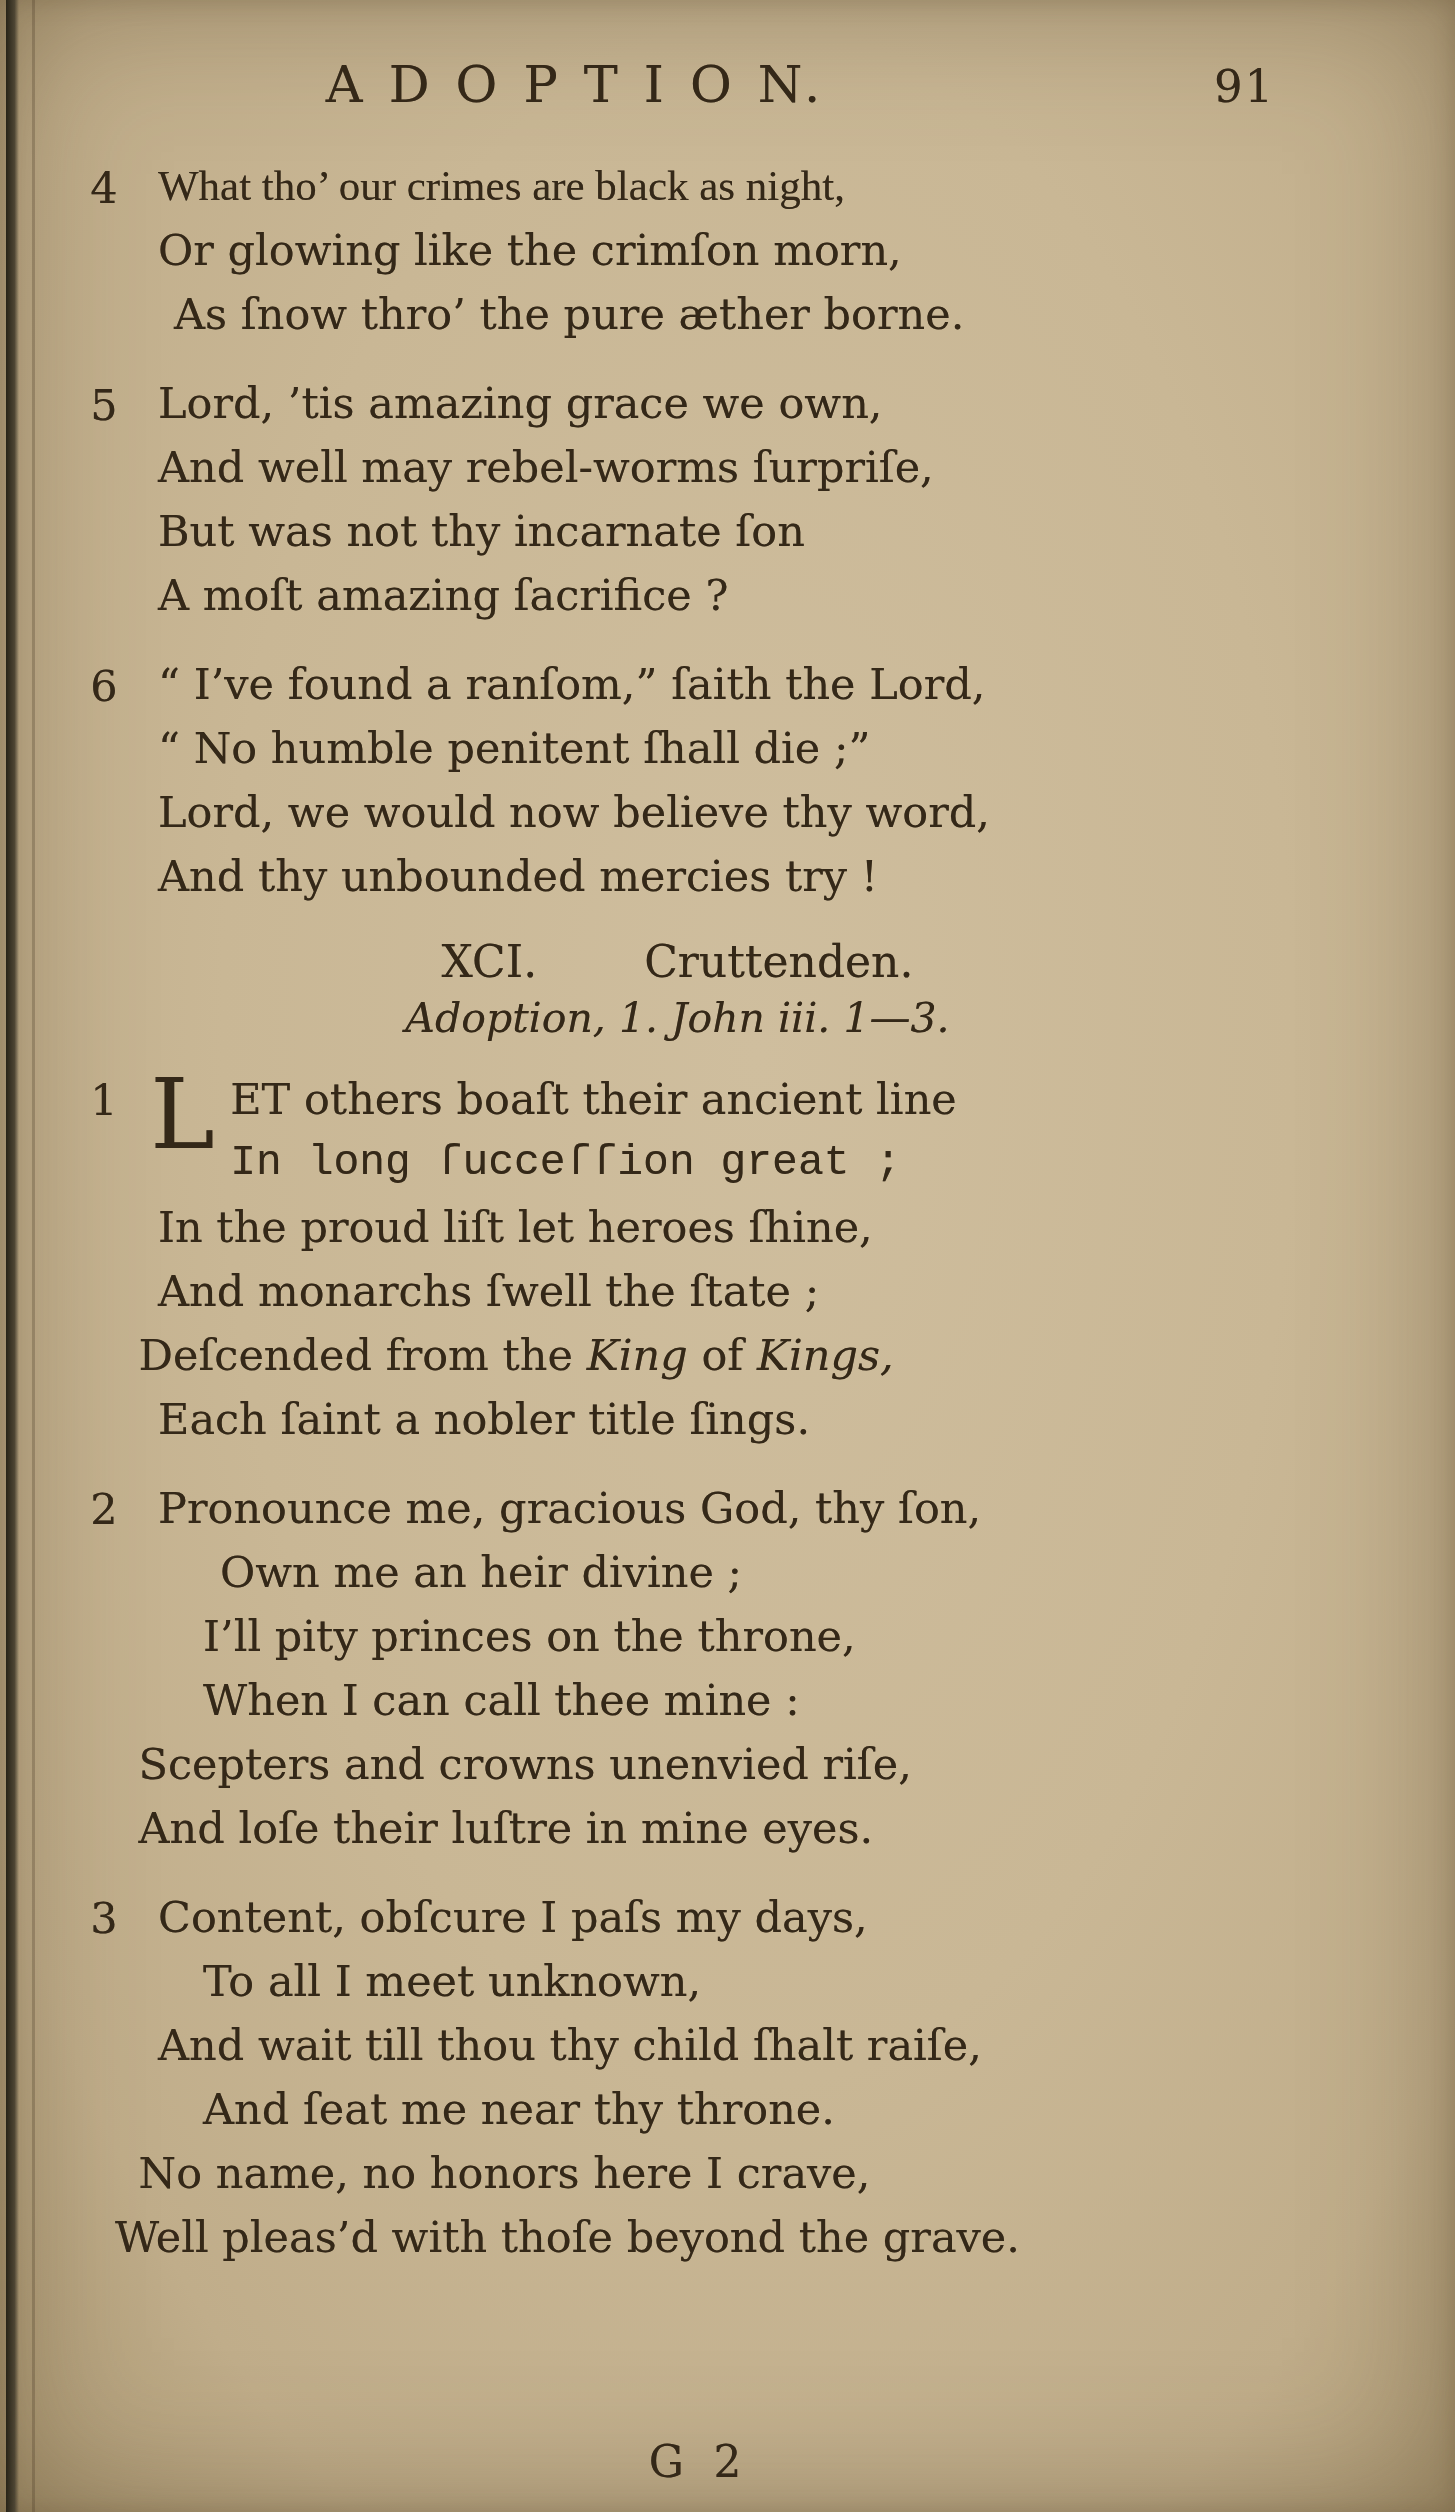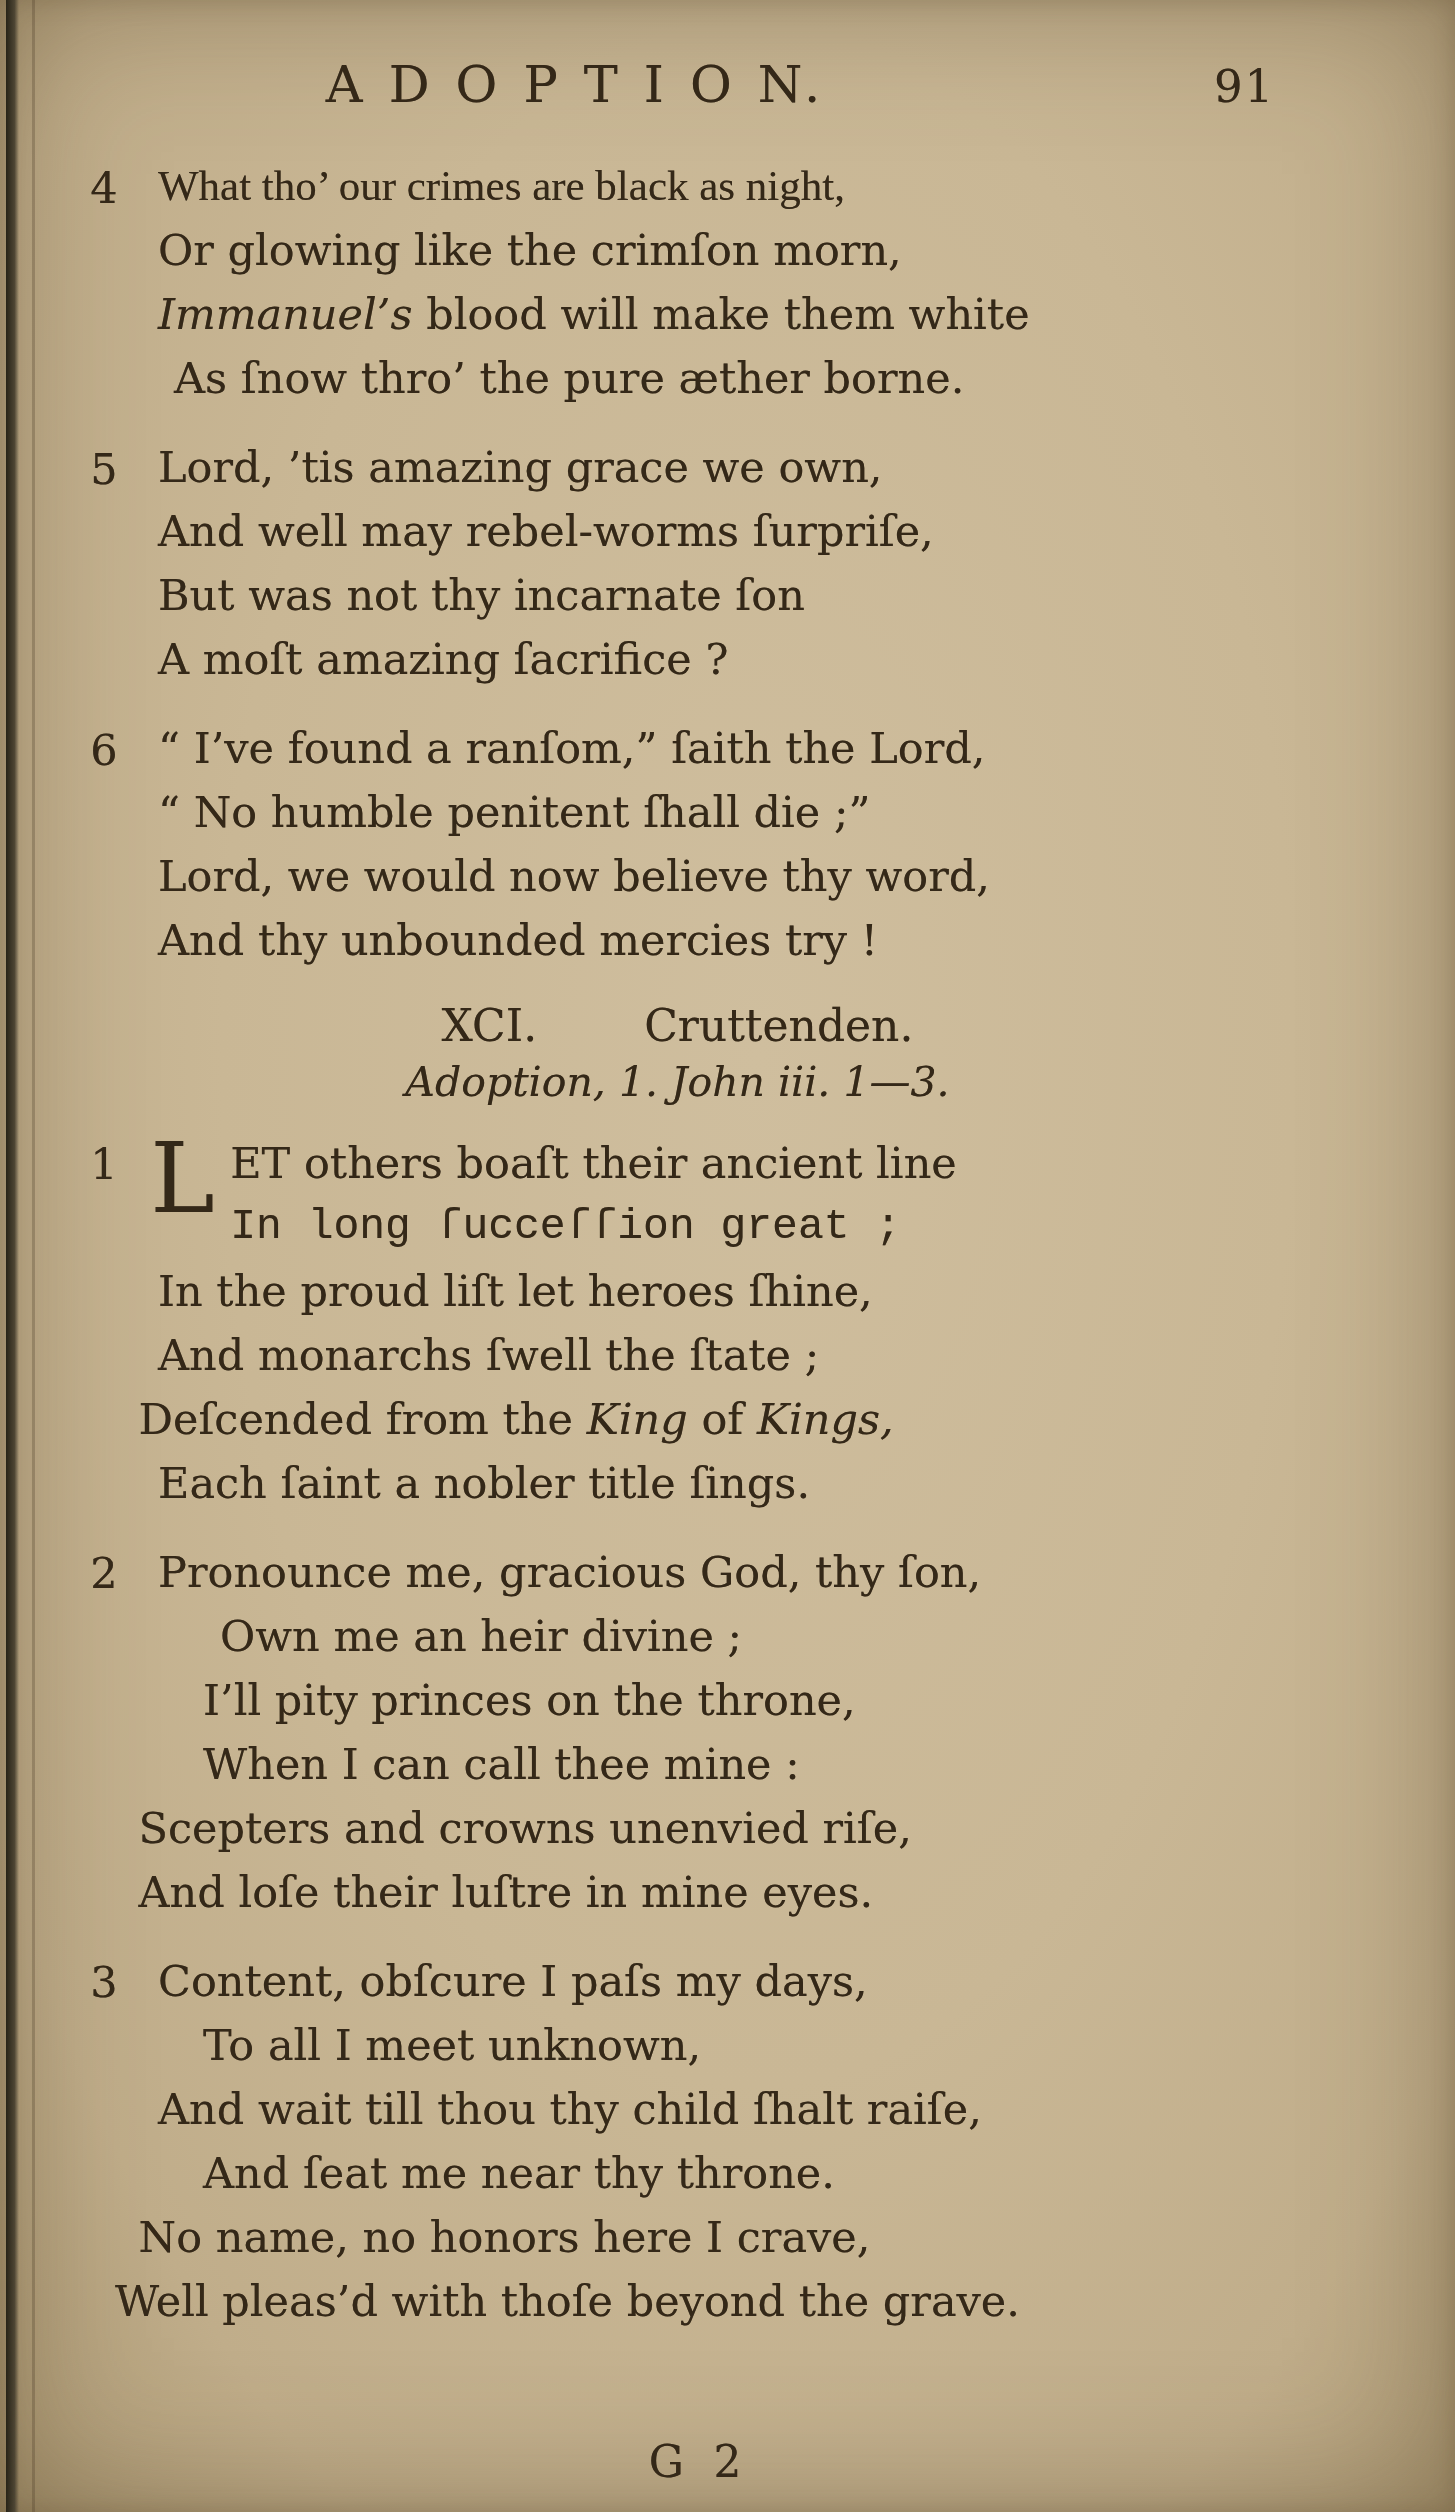--- a/index.html
+++ b/index.html
@@ -114,21 +114,20 @@
       <span class="head-title">A D O P T I O N.</span>
       <span class="page-num">91</span>
     </header>
 
     <section class="stanza-list" id="stanzas-top">
         <div class="stanza">
           <span class="stanza-number">4</span>
           <div class="stanza-body">
             <div class="verse-line" style="margin-left: 0px; font-family: Liberation Serif, serif;"><span>What tho’ our crimes are black as night,</span></div>
             <div class="verse-line" style="margin-left: 0px;"><span>Or glowing like the crimſon morn,</span></div>
-            <div class="verse-line" style="margin-left: 0px;"><span class="it">Immanuel’s</span><span> blood will make them white</span></div>
             <div class="verse-line" style="margin-left: 16px;"><span>As ſnow thro’ the pure æther borne.</span></div>
           </div>
         </div>
         <div class="stanza">
           <span class="stanza-number">5</span>
           <div class="stanza-body">
             <div class="verse-line" style="margin-left: 0px;"><span>Lord, ’tis amazing grace we own,</span></div>
             <div class="verse-line" style="margin-left: 0px;"><span>And well may rebel-worms ſurpriſe,</span></div>
             <div class="verse-line" style="margin-left: 0px;"><span>But was not thy incarnate ſon</span></div>
             <div class="verse-line" style="margin-left: 0px;"><span>A moſt amazing ſacrifice ?</span></div>

